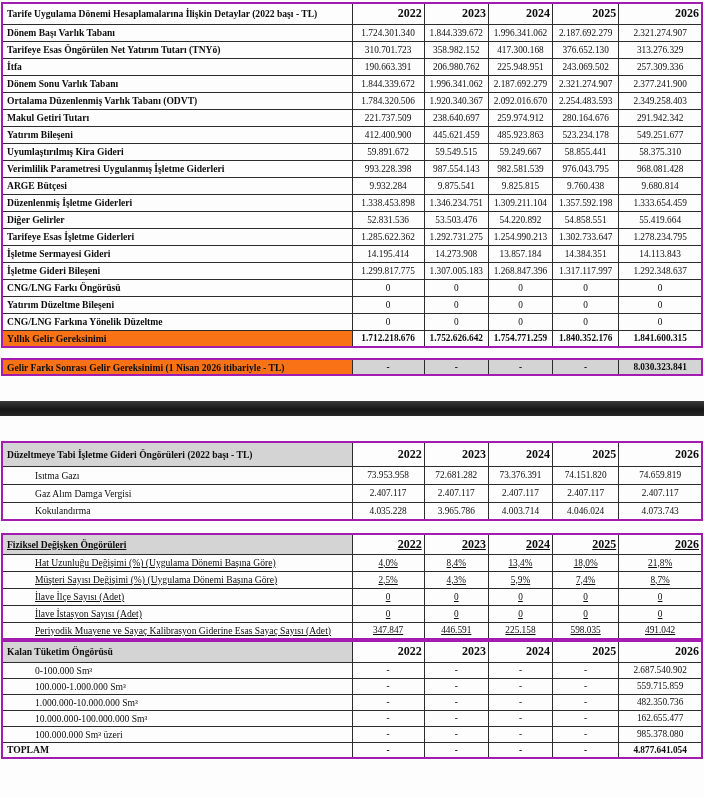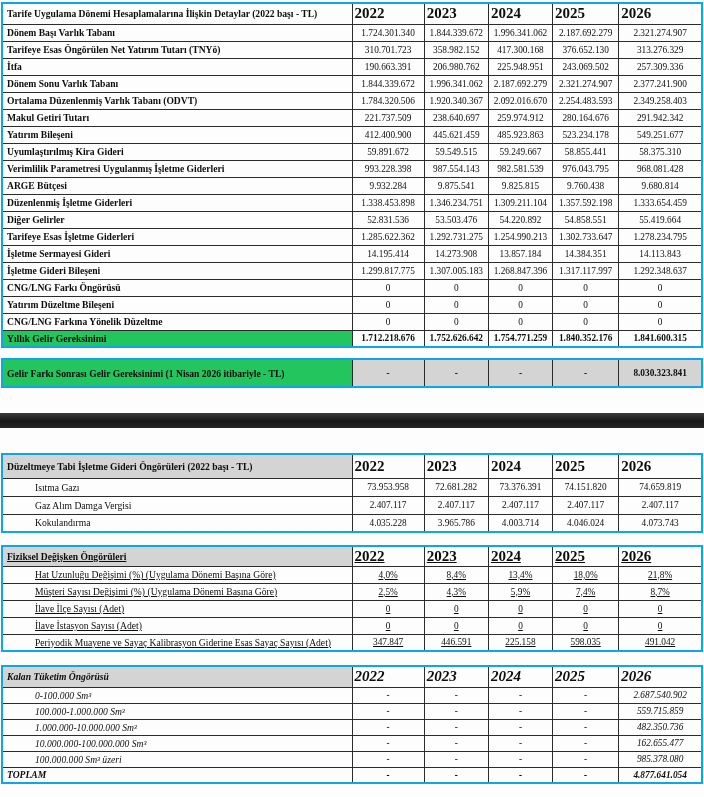--- a/index.html
+++ b/index.html
@@ -9,58 +9,58 @@
     padding:2px 0 0 1px;
     background:#fdfdfd;
     font-family:"Liberation Serif", serif;
     color:#0d0d0d;
     overflow:hidden;
   }
   table.tbl{
     border-collapse:collapse;
     table-layout:fixed;
     width:702px;
-    border:2px solid #0ea5e9;
+    border:2px solid #a21caf;
   }
   .tbl td{
     border:1px solid #2c2c2c;
     overflow:hidden;
     white-space:nowrap;
     padding:0 2px;
     vertical-align:middle;
   }
   col.c0{width:349px;}
   col.c1{width:72px;}
   col.c2{width:64px;}
   col.c3{width:64px;}
   col.c4{width:66px;}
   col.c5{width:83px;}
   td.lbl{text-align:left;font-size:9.6px;padding-left:4px;}
   td.b{font-weight:bold;}
   td.indent{padding-left:32px;}
   td.val{text-align:center;font-size:9.3px;}
-  td.yr{text-align:left;font-weight:bold;font-size:15px;}
-  td.shade{background:#22c55e;}
+  td.yr{text-align:right;font-weight:bold;font-size:12px;}
+  td.shade{background:#f97316;}
   td.shade2{background:#d4d4d4;}
   #t1 tr{height:17px;}
   #t1 tr.head{height:21px;}
   #gelir{margin-top:10px;}
-  #gelir tr{height:28px;}
+  #gelir tr{height:16px;}
   .divider{
     margin:25px 0 0 -1px;
     width:704px;height:15px;
     background:linear-gradient(180deg,#3a3a3a 0%,#161616 55%,#262626 100%);
   }
   #t2{margin-top:25px;}
   #t2 tr{height:18px;}
   #t2 tr.head{height:24px;}
   #t3{margin-top:12px;text-decoration:underline;}
   #t3 tr{height:17px;}
   #t3 tr.head{height:20px;}
-  #t4{margin-top:13px;font-style:italic;}
+  #t4{}
   #t4 tr{height:16px;}
   #t4 tr.head{height:21px;}
 </style>
 </head>
 <body>
 
 <table class="tbl" id="t1">
   <colgroup>
     <col class="c0">
       <col class="c1">

